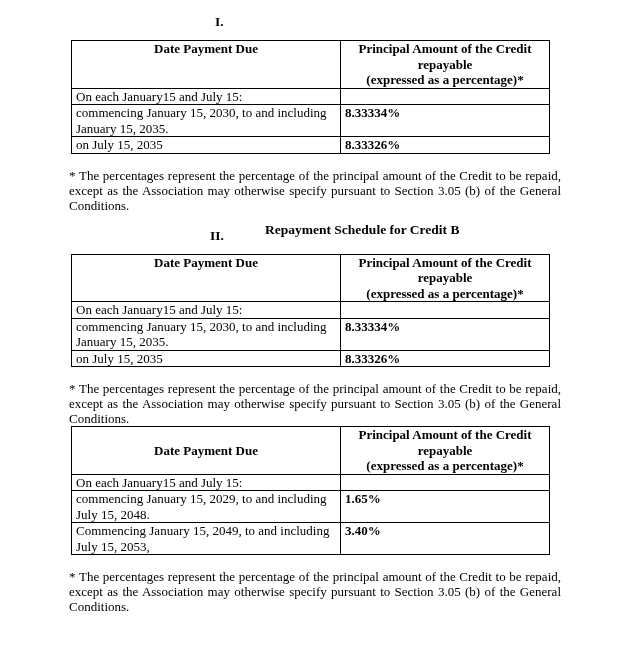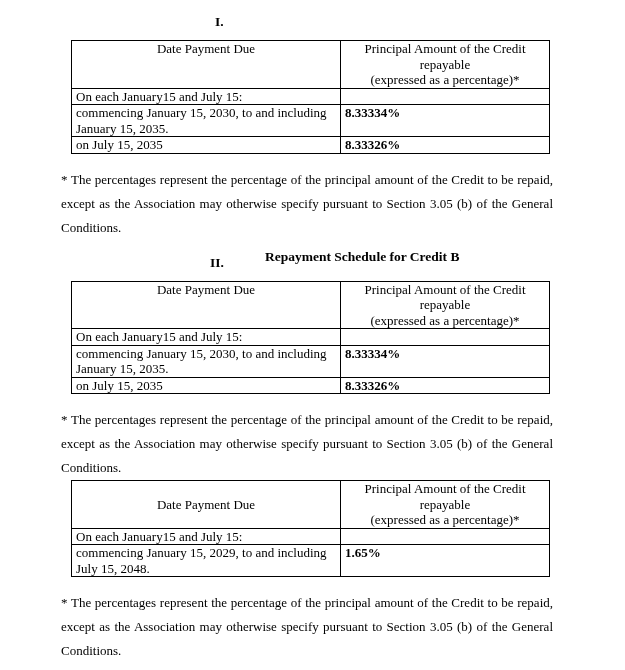--- a/index.html
+++ b/index.html
@@ -50,43 +50,43 @@
     border: 1px solid #000000;
     padding: 0 4px;
     vertical-align: top;
     line-height: 15.5px;
     font-size: 13px;
     overflow: hidden;
   }
   col.c1 { width: 269px; }
   col.c2 { width: 209px; }
   table.schedule thead th {
-    font-weight: 400;
+    font-weight: 700;
     height: 46px;
     white-space: pre-line;
   }
   
   .sec-c table.schedule thead th.h-date { vertical-align: middle; }
 
   tr.r1 { height: 15px; margin-top: 40px; }
   tr.r2 { height: 31px; }
   tr.r3 { height: 16px; }
   td.date {
     text-align: left;
     white-space: pre-line;
   }
   td.val {
     text-align: left;
     font-weight: 700;
   }
   .footnote {
     width: 492px;
-    margin: 14px 0 0 0;
+    margin: 14px 0 0 8px;
     text-align: justify;
-    line-height: 24px;
+    line-height: 15px;
   }
 </style>
 </head>
 <body>
 
 <div class="page">
 
   <section class="doc-section sec-a">
     <p class="heading">
       <span class="numeral">I.</span>
@@ -177,18 +177,23 @@
       <tbody>
         <tr class="r1">
           <td class="date">On each January15 and July 15:</td>
           <td class="val"></td>
         </tr>
         <tr class="r2">
           <td class="date">commencing January 15, 2029, to and including
 July 15, 2048.</td>
           <td class="val">1.65%</td>
         </tr>
+        <tr class="r3">
+          <td class="date">Commencing January 15, 2049, to and including
+July 15, 2053,</td>
+          <td class="val">3.40%</td>
+        </tr>
       </tbody>
     </table>
     <p class="footnote">* The percentages represent the percentage of the principal amount of the Credit to be repaid, except as the Association may otherwise specify pursuant to Section 3.05 (b) of the General Conditions.</p>
   </section>
 
 </div>
 
 </body></html>

